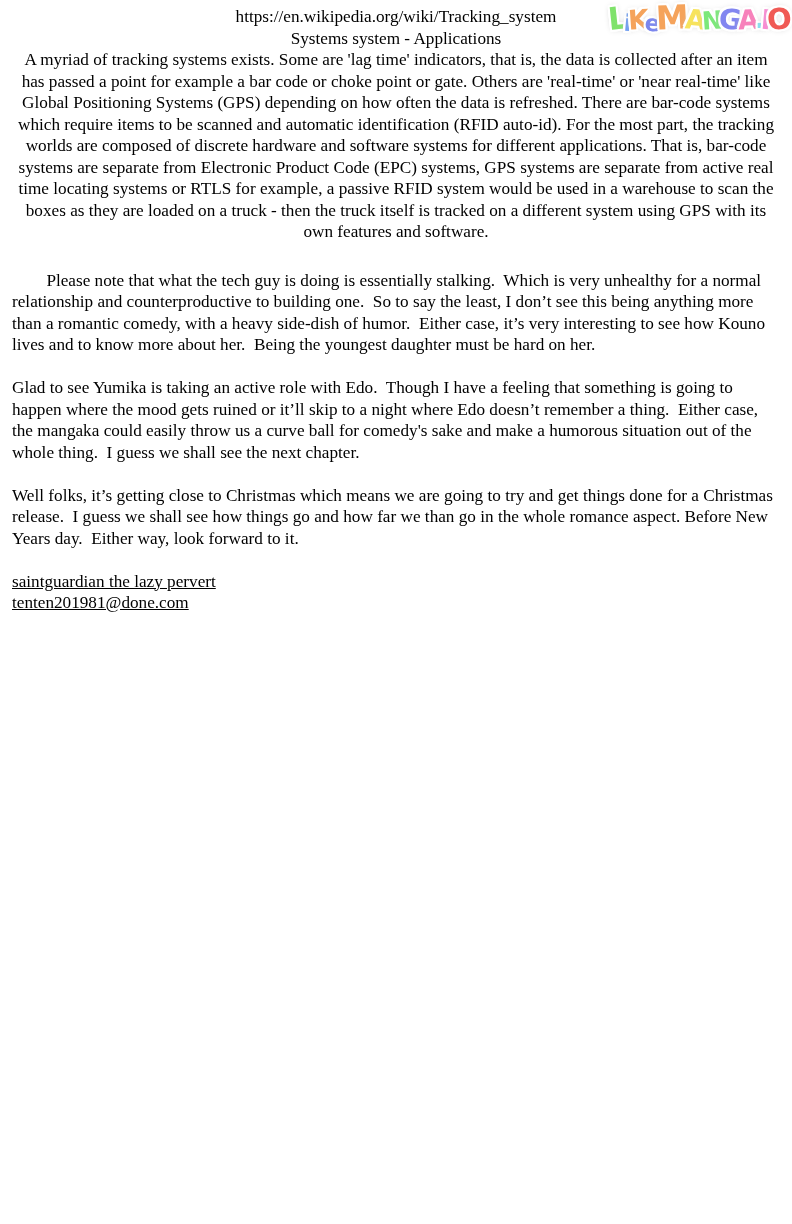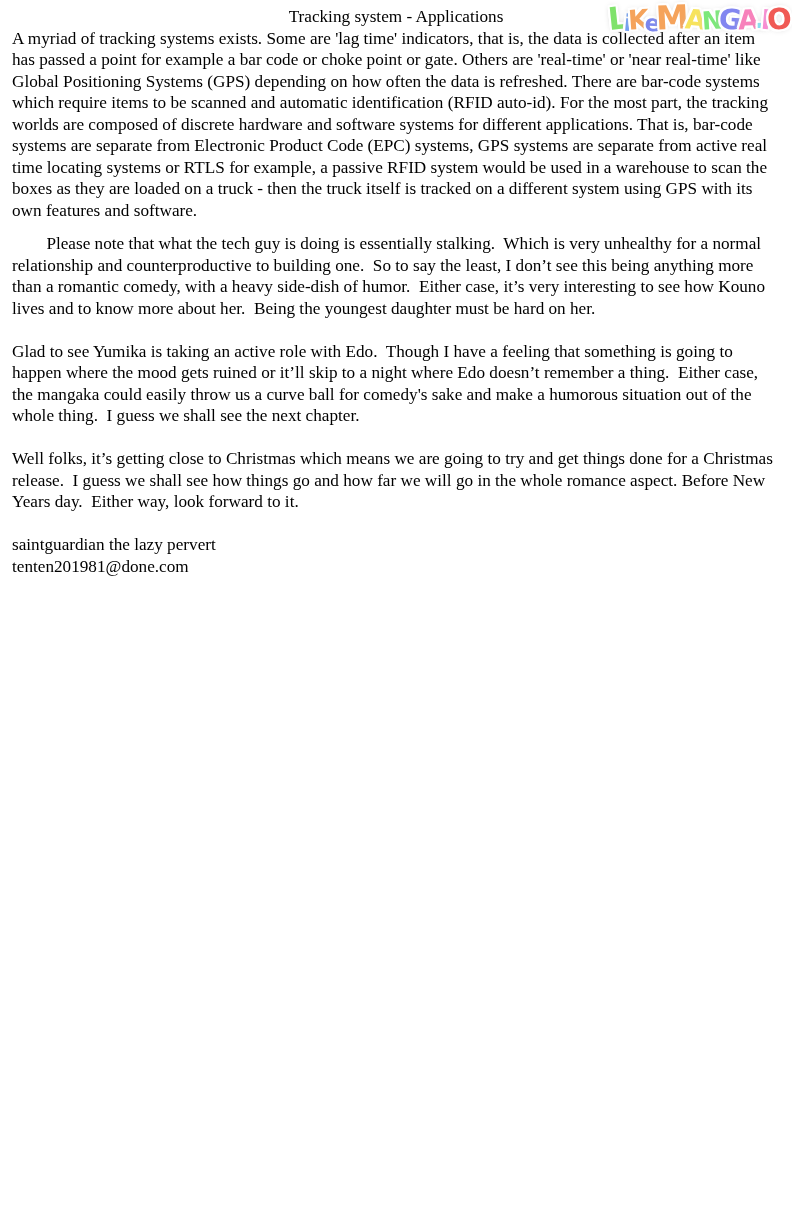--- a/index.html
+++ b/index.html
@@ -12,29 +12,29 @@
     color: #000000;
     font-family: "Liberation Serif", serif;
     font-size: 17.2px;
     line-height: 21.5px;
     padding: 6px 12px 0 12px;
     overflow: hidden;
   }
   .centered { text-align: center; }
   .header-line { white-space: nowrap; }
   .intro {
-    margin: 0 0 12px 0;
-    text-align: left;
+    margin: 0 0 27px 0;
+    text-align: center;
   }
   .letter p {
     margin: 0 0 21.5px 0;
     white-space: pre-wrap;
     tab-size: 8;
   }
-  .sig div { white-space: pre-wrap; }
+  .sig div { white-space: pre-wrap; text-decoration: underline; }
 
   
   .logo {
     position: absolute;
     top: 0;
     right: 2px;
     white-space: nowrap;
     font-family: "DejaVu Sans", sans-serif;
     font-weight: bold;
     z-index: 5;
@@ -65,27 +65,28 @@
   .logo-letter:nth-child(12) { font-size: 29px; transform: rotate(-5deg); }
 </style>
 </head>
 <body>
 
 <div class="page">
 
   <div class="logo"><span class="logo-letter" style="color: rgb(127, 226, 107);">L</span><span class="logo-letter" style="color: rgb(109, 157, 242);">i</span><span class="logo-letter" style="color: rgb(245, 163, 91);">K</span><span class="logo-letter" style="color: rgb(123, 134, 238);">e</span><span class="logo-letter" style="color: rgb(245, 163, 91);">M</span><span class="logo-letter" style="color: rgb(247, 227, 92);">A</span><span class="logo-letter" style="color: rgb(124, 232, 122);">N</span><span class="logo-letter" style="color: rgb(130, 134, 240);">G</span><span class="logo-letter" style="color: rgb(247, 130, 187);">A</span><span class="logo-letter" style="color: rgb(133, 224, 242);">.</span><span class="logo-letter" style="color: rgb(249, 138, 210);">I</span><span class="logo-letter" style="color: rgb(240, 90, 85);">O</span></div>
 
   <div class="centered">
-    <div class="header-line">Tracking system - Applications</div>
+    <div class="header-line">https://en.wikipedia.org/wiki/Tracking_system</div>
+    <div class="header-line">Systems system - Applications</div>
     <p class="intro">A myriad of tracking systems exists. Some are 'lag time' indicators, that is, the data is collected after an item has passed a point for example a bar code or choke point or gate. Others are 'real-time' or 'near real-time' like Global Positioning Systems (GPS) depending on how often the data is refreshed. There are bar-code systems which require items to be scanned and automatic identification (RFID auto-id). For the most part, the tracking worlds are composed of discrete hardware and software systems for different applications. That is, bar-code systems are separate from Electronic Product Code (EPC) systems, GPS systems are separate from active real time locating systems or RTLS for example, a passive RFID system would be used in a warehouse to scan the boxes as they are loaded on a truck - then the truck itself is tracked on a different system using GPS with its own features and software.</p>
   </div>
 
   <div class="letter">
     <p>	Please note that what the tech guy is doing is essentially stalking.  Which is very unhealthy for a normal relationship and counterproductive to building one.  So to say the least, I don’t see this being anything more than a romantic comedy, with a heavy side-dish of humor.  Either case, it’s very interesting to see how Kouno lives and to know more about her.  Being the youngest daughter must be hard on her.</p>
     <p>Glad to see Yumika is taking an active role with Edo.  Though I have a feeling that something is going to happen where the mood gets ruined or it’ll skip to a night where Edo doesn’t remember a thing.  Either case, the mangaka could easily throw us a curve ball for comedy's sake and make a humorous situation out of the whole thing.  I guess we shall see the next chapter.</p>
-    <p>Well folks, it’s getting close to Christmas which means we are going to try and get things done for a Christmas release.  I guess we shall see how things go and how far we will go in the whole romance aspect. Before New Years day.  Either way, look forward to it.</p>
+    <p>Well folks, it’s getting close to Christmas which means we are going to try and get things done for a Christmas release.  I guess we shall see how things go and how far we than go in the whole romance aspect. Before New Years day.  Either way, look forward to it.</p>
     <div class="sig">
       <div>saintguardian the lazy pervert</div>
       <div>tenten201981@done.com</div>
     </div>
   </div>
 
 </div>
 
 </body></html>

